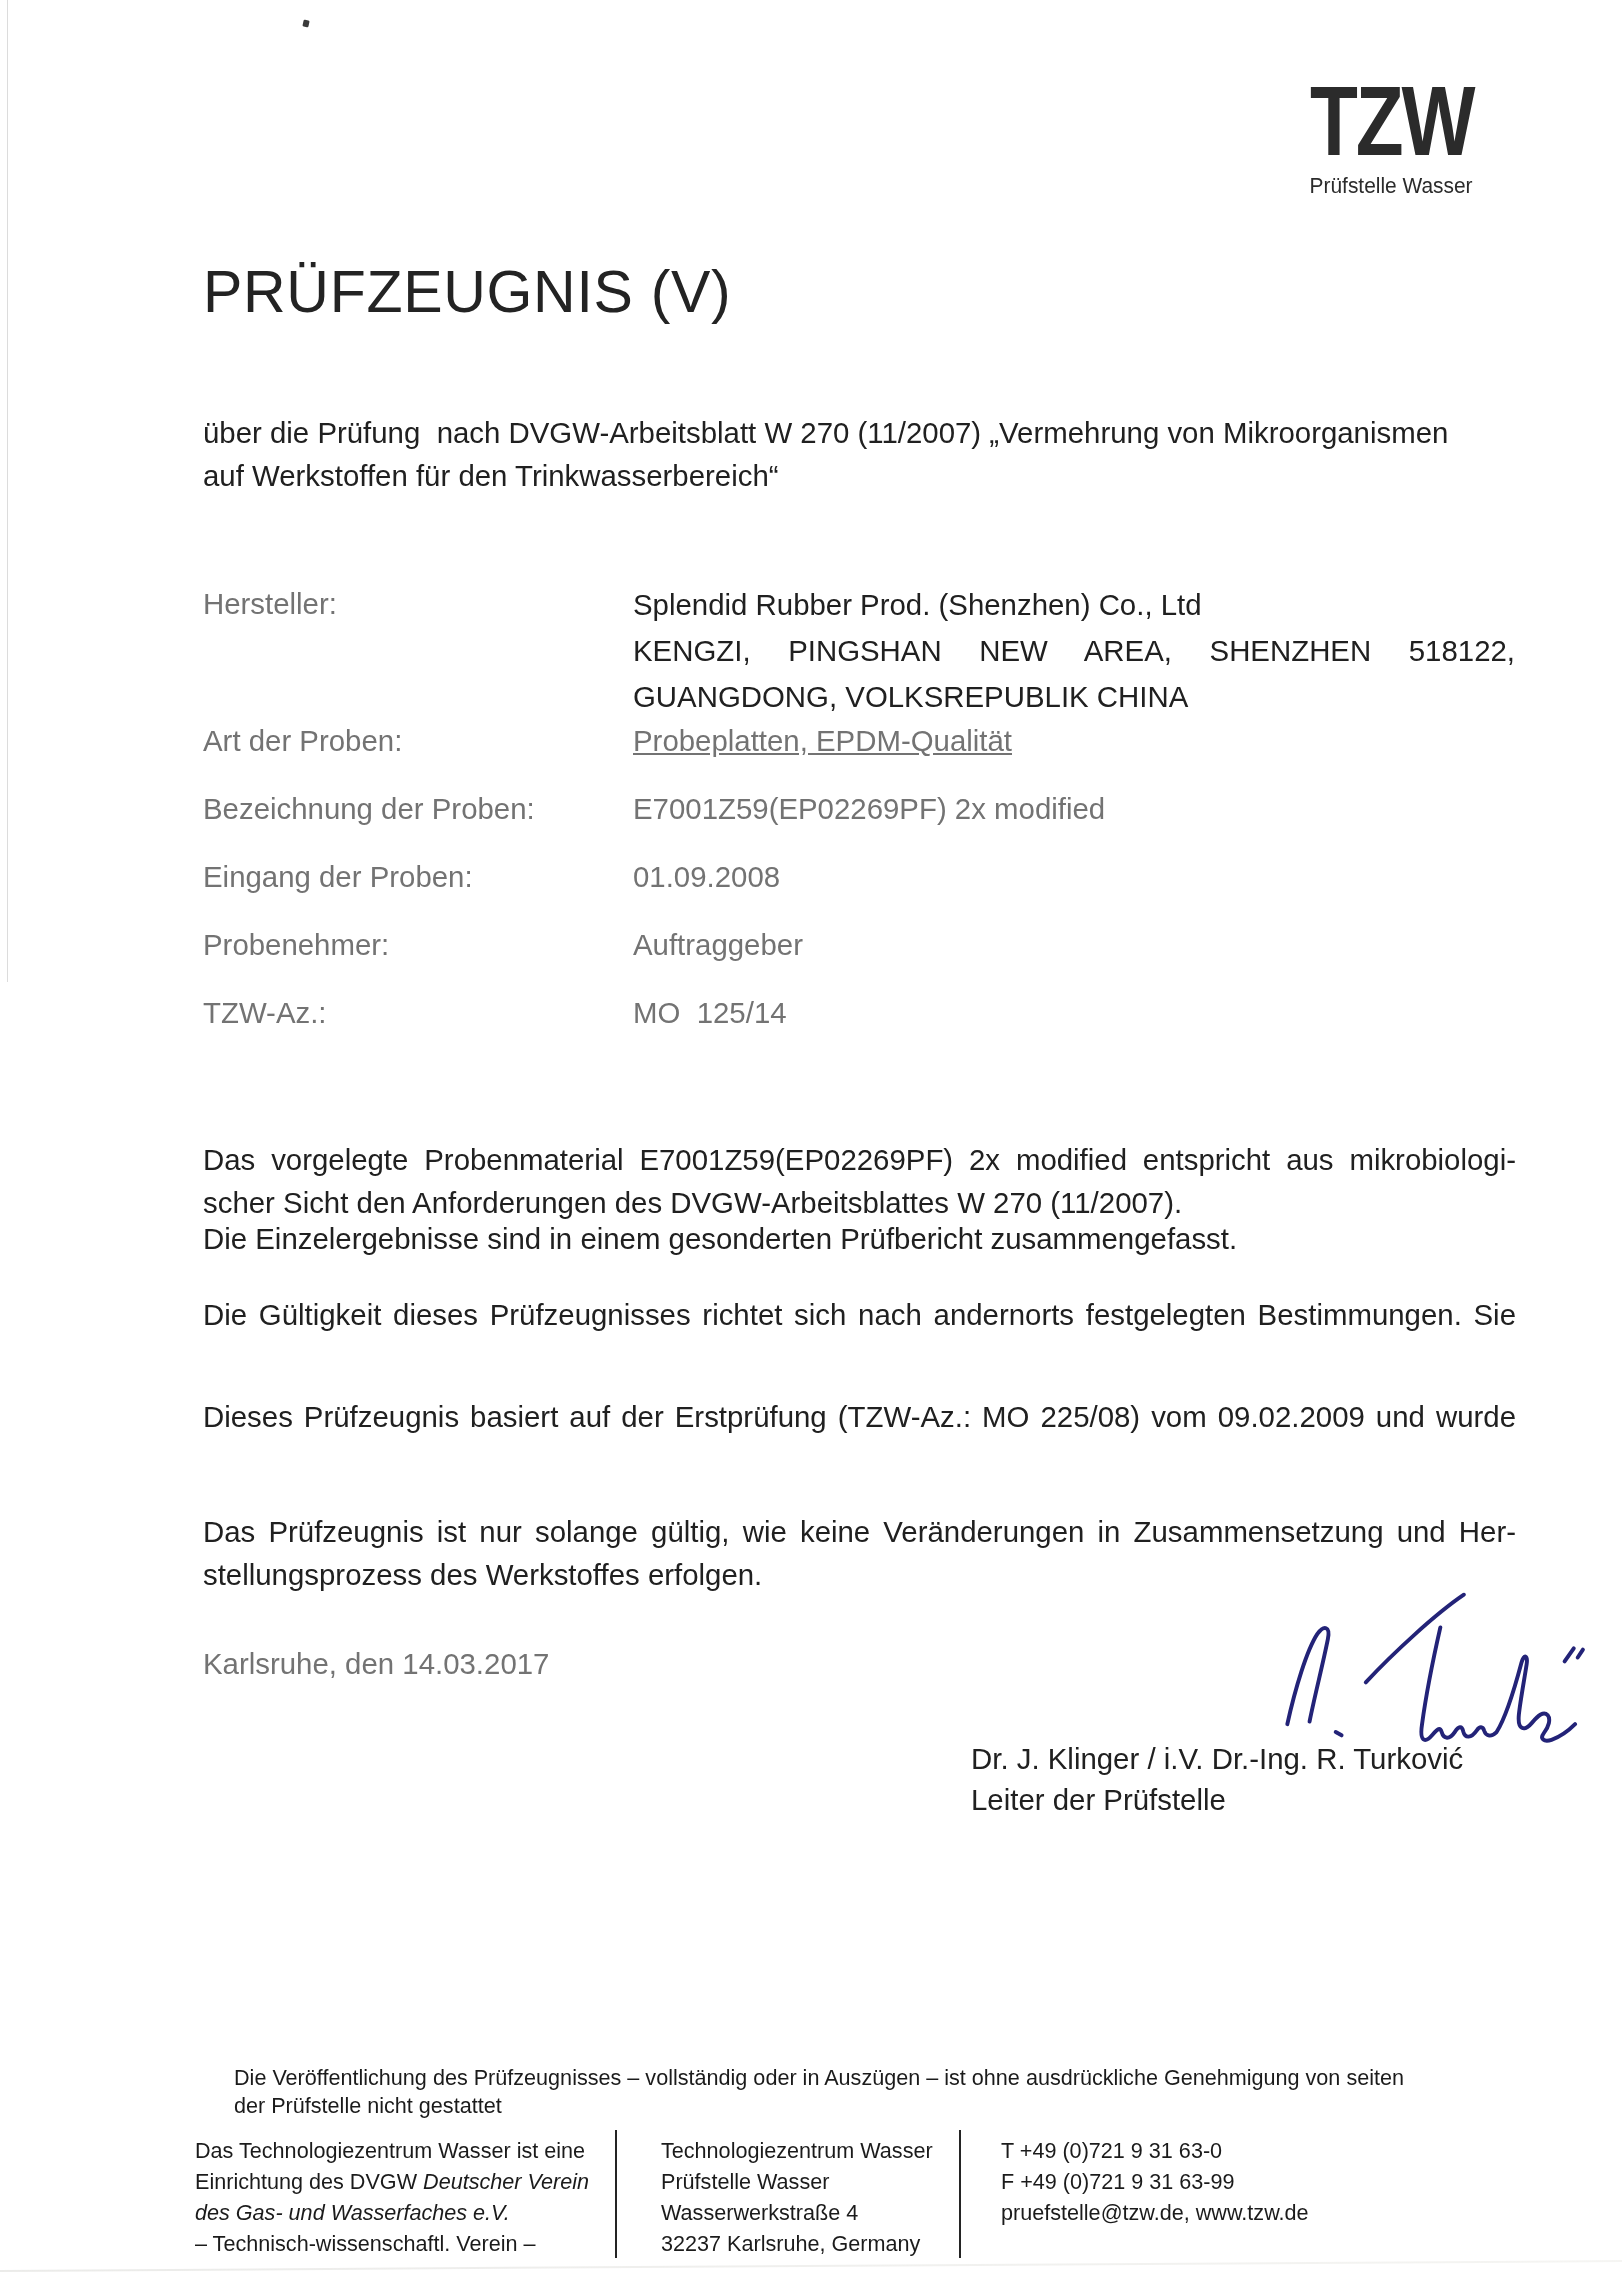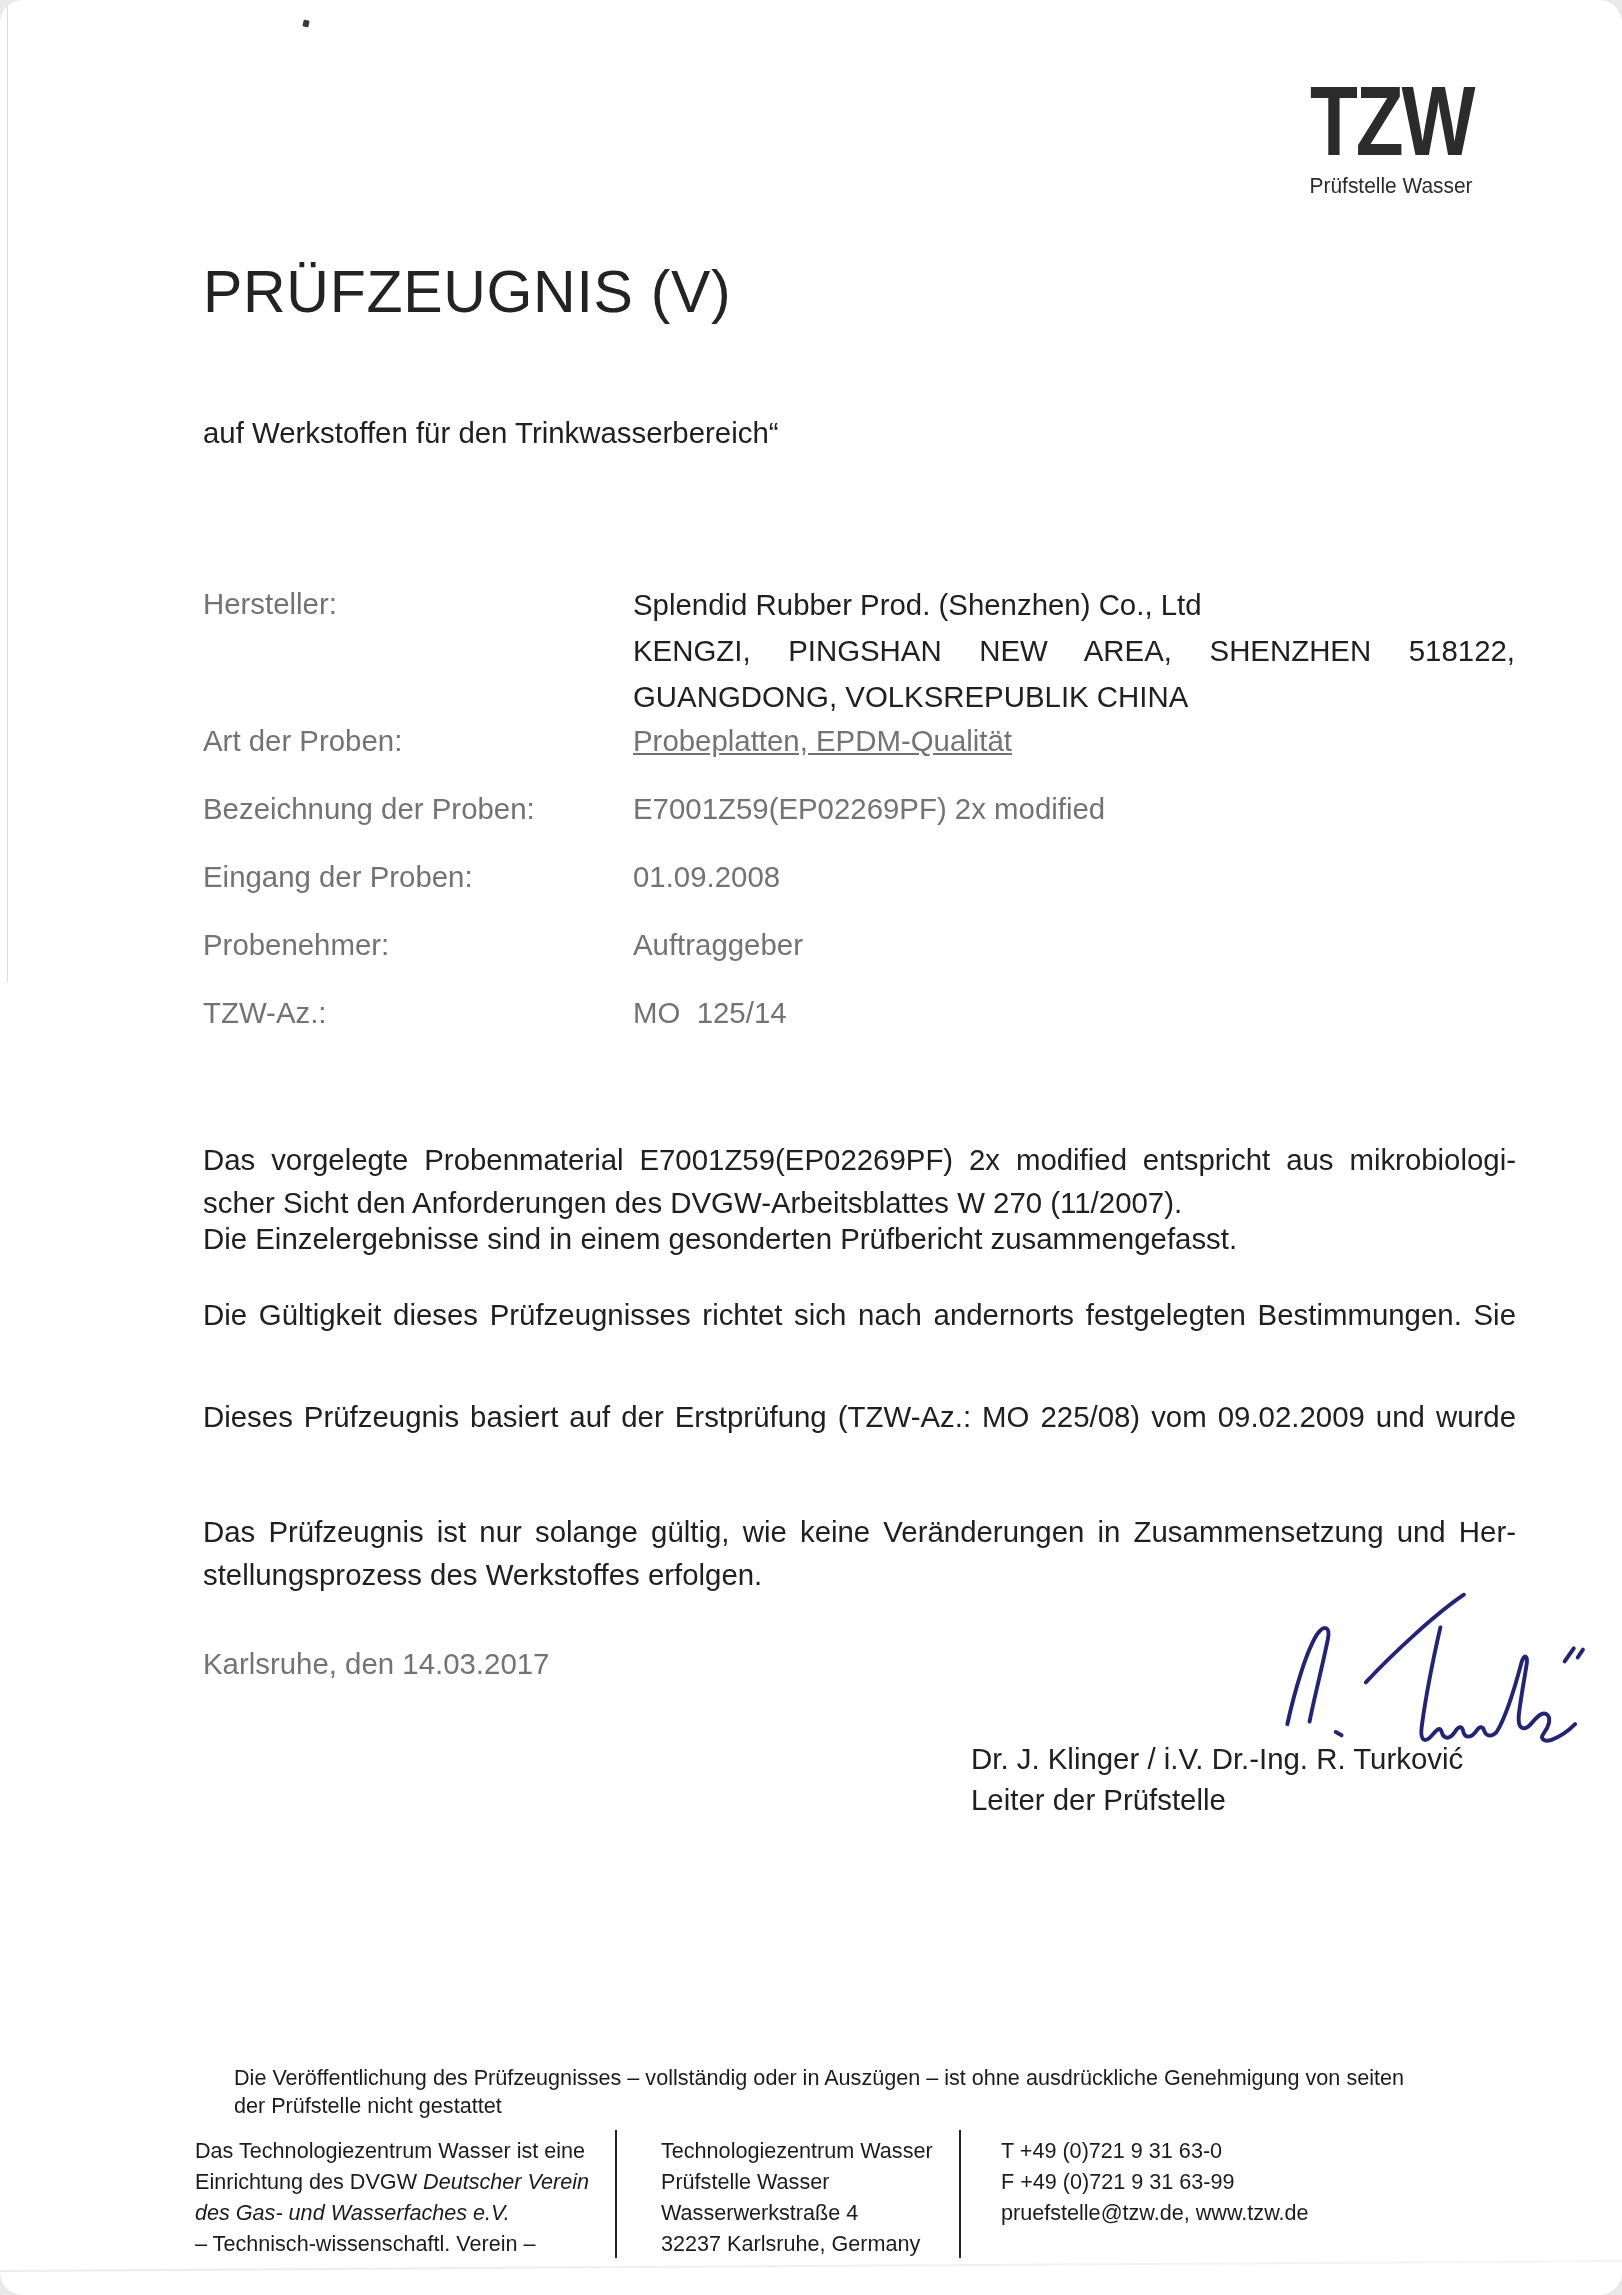--- a/index.html
+++ b/index.html
@@ -1,17 +1,17 @@
 <!DOCTYPE html>
 <html style="font-size:10.5px"><head>
 <meta charset="utf-8">
 <style>
   html,body{margin:0;padding:0;background:#e9e9e9;}
   #page{position:relative;width:1622px;height:2295px;background:#ffffff;overflow:hidden;
-        font-family:"Liberation Sans","DejaVu Sans",sans-serif;color:#202020;border-radius:23px;}
+        font-family:"Liberation Sans","DejaVu Sans",sans-serif;color:#202020;}
   .t{position:absolute;font-size:29.4px;line-height:43px;color:#737373;white-space:pre;}
   .block{position:absolute;font-size:29.4px;line-height:43px;color:#202020;}
   .block div{white-space:pre;}
   
   .j{white-space:normal !important;width:1313px;text-align:justify;text-align-last:justify;}
   .jv{white-space:normal !important;width:882px;text-align:justify;text-align-last:justify;}
   .addr{line-height:46px;}
   .title{position:absolute;left:203px;top:260px;font-size:59px;line-height:65px;
          letter-spacing:0.7px;color:#232323;}
   .logo{position:absolute;left:1264px;top:72px;width:209px;text-align:right;}
@@ -41,20 +41,21 @@
   <div class="scan-bottom"></div>
 
   <div class="logo">
     <div class="tzw" style="color: rgb(43, 43, 43);">TZW</div><br>
     <div class="sub" style="color: rgb(43, 43, 43);">Prüfstelle Wasser</div>
   </div>
 
   <div class="title">PRÜFZEUGNIS (V)</div>
 
   <div class="block" style="left:203px;top:411px;">
+    <div>über die Prüfung  nach DVGW-Arbeitsblatt W 270 (11/2007) „Vermehrung von Mikroorganismen</div>
     <div>auf Werkstoffen für den Trinkwasserbereich“</div>
   </div>
 
   <div class="t" style="left:203px;top:582px;">Hersteller:</div>
   <div class="block addr" style="left:633px;top:582px;">
     <div>Splendid Rubber Prod. (Shenzhen) Co., Ltd</div>
     <div class="jv">KENGZI, PINGSHAN NEW AREA, SHENZHEN 518122,</div>
     <div>GUANGDONG, VOLKSREPUBLIK CHINA</div>
   </div>
 

